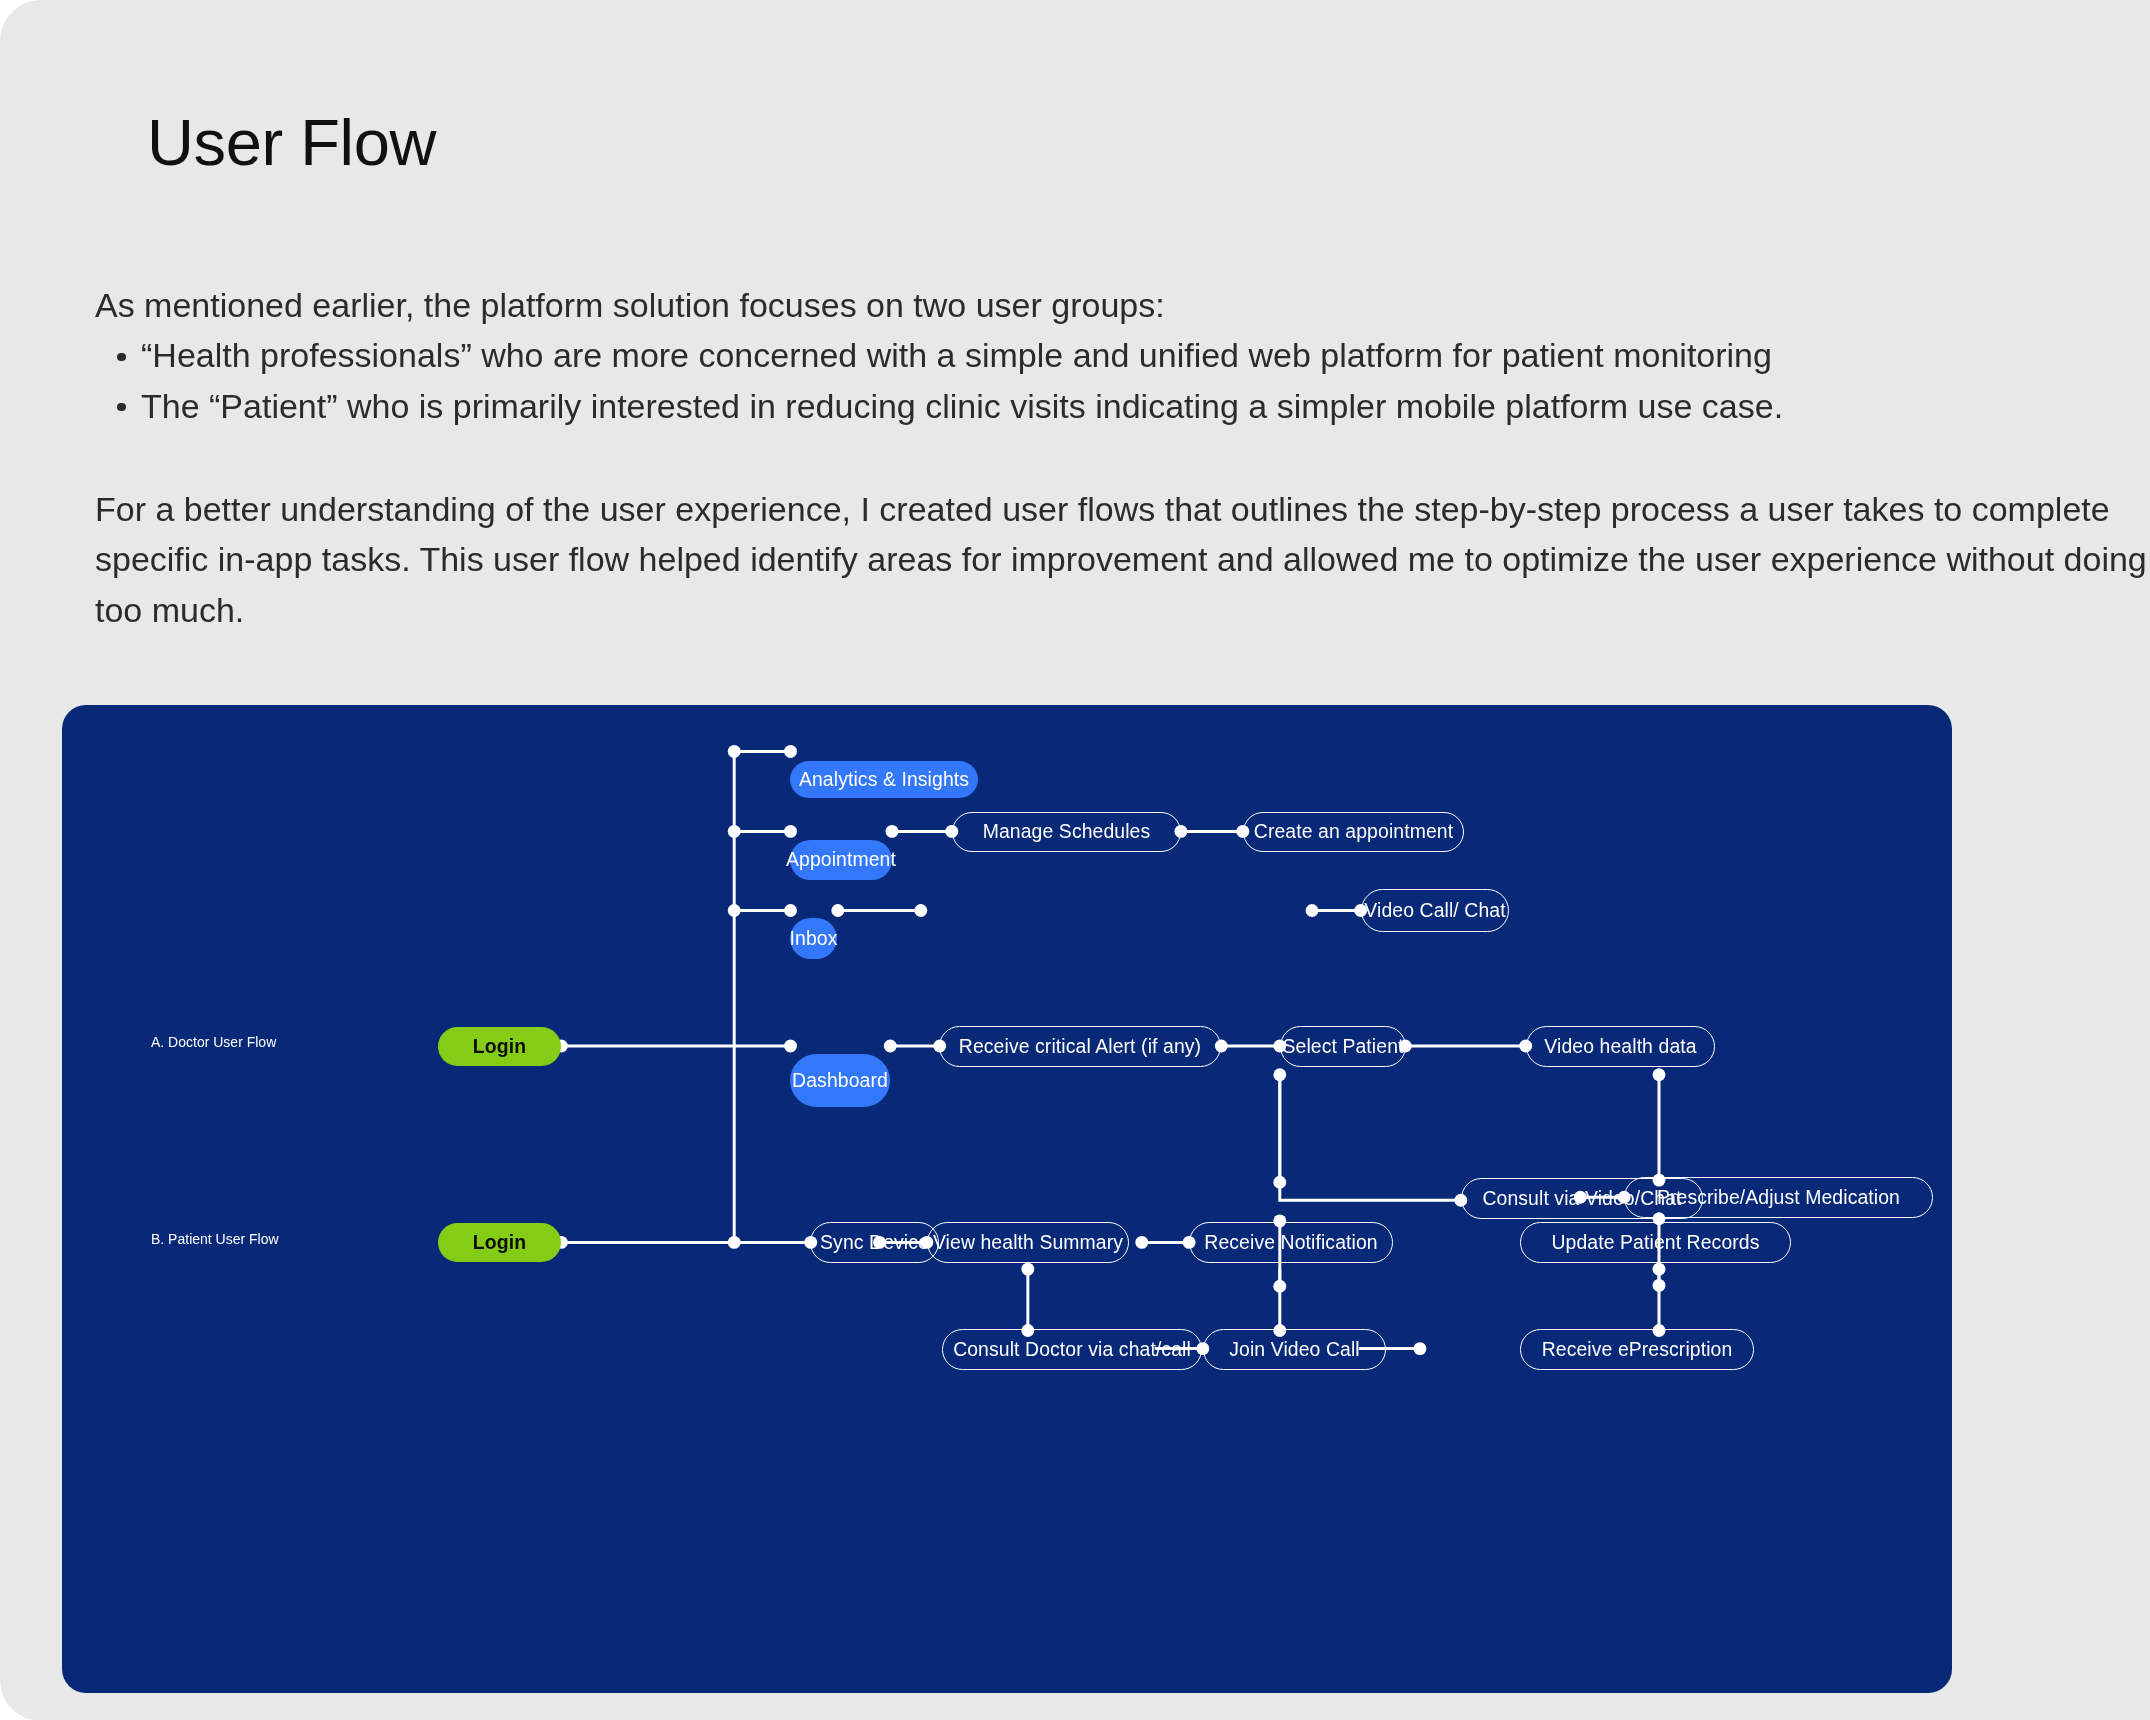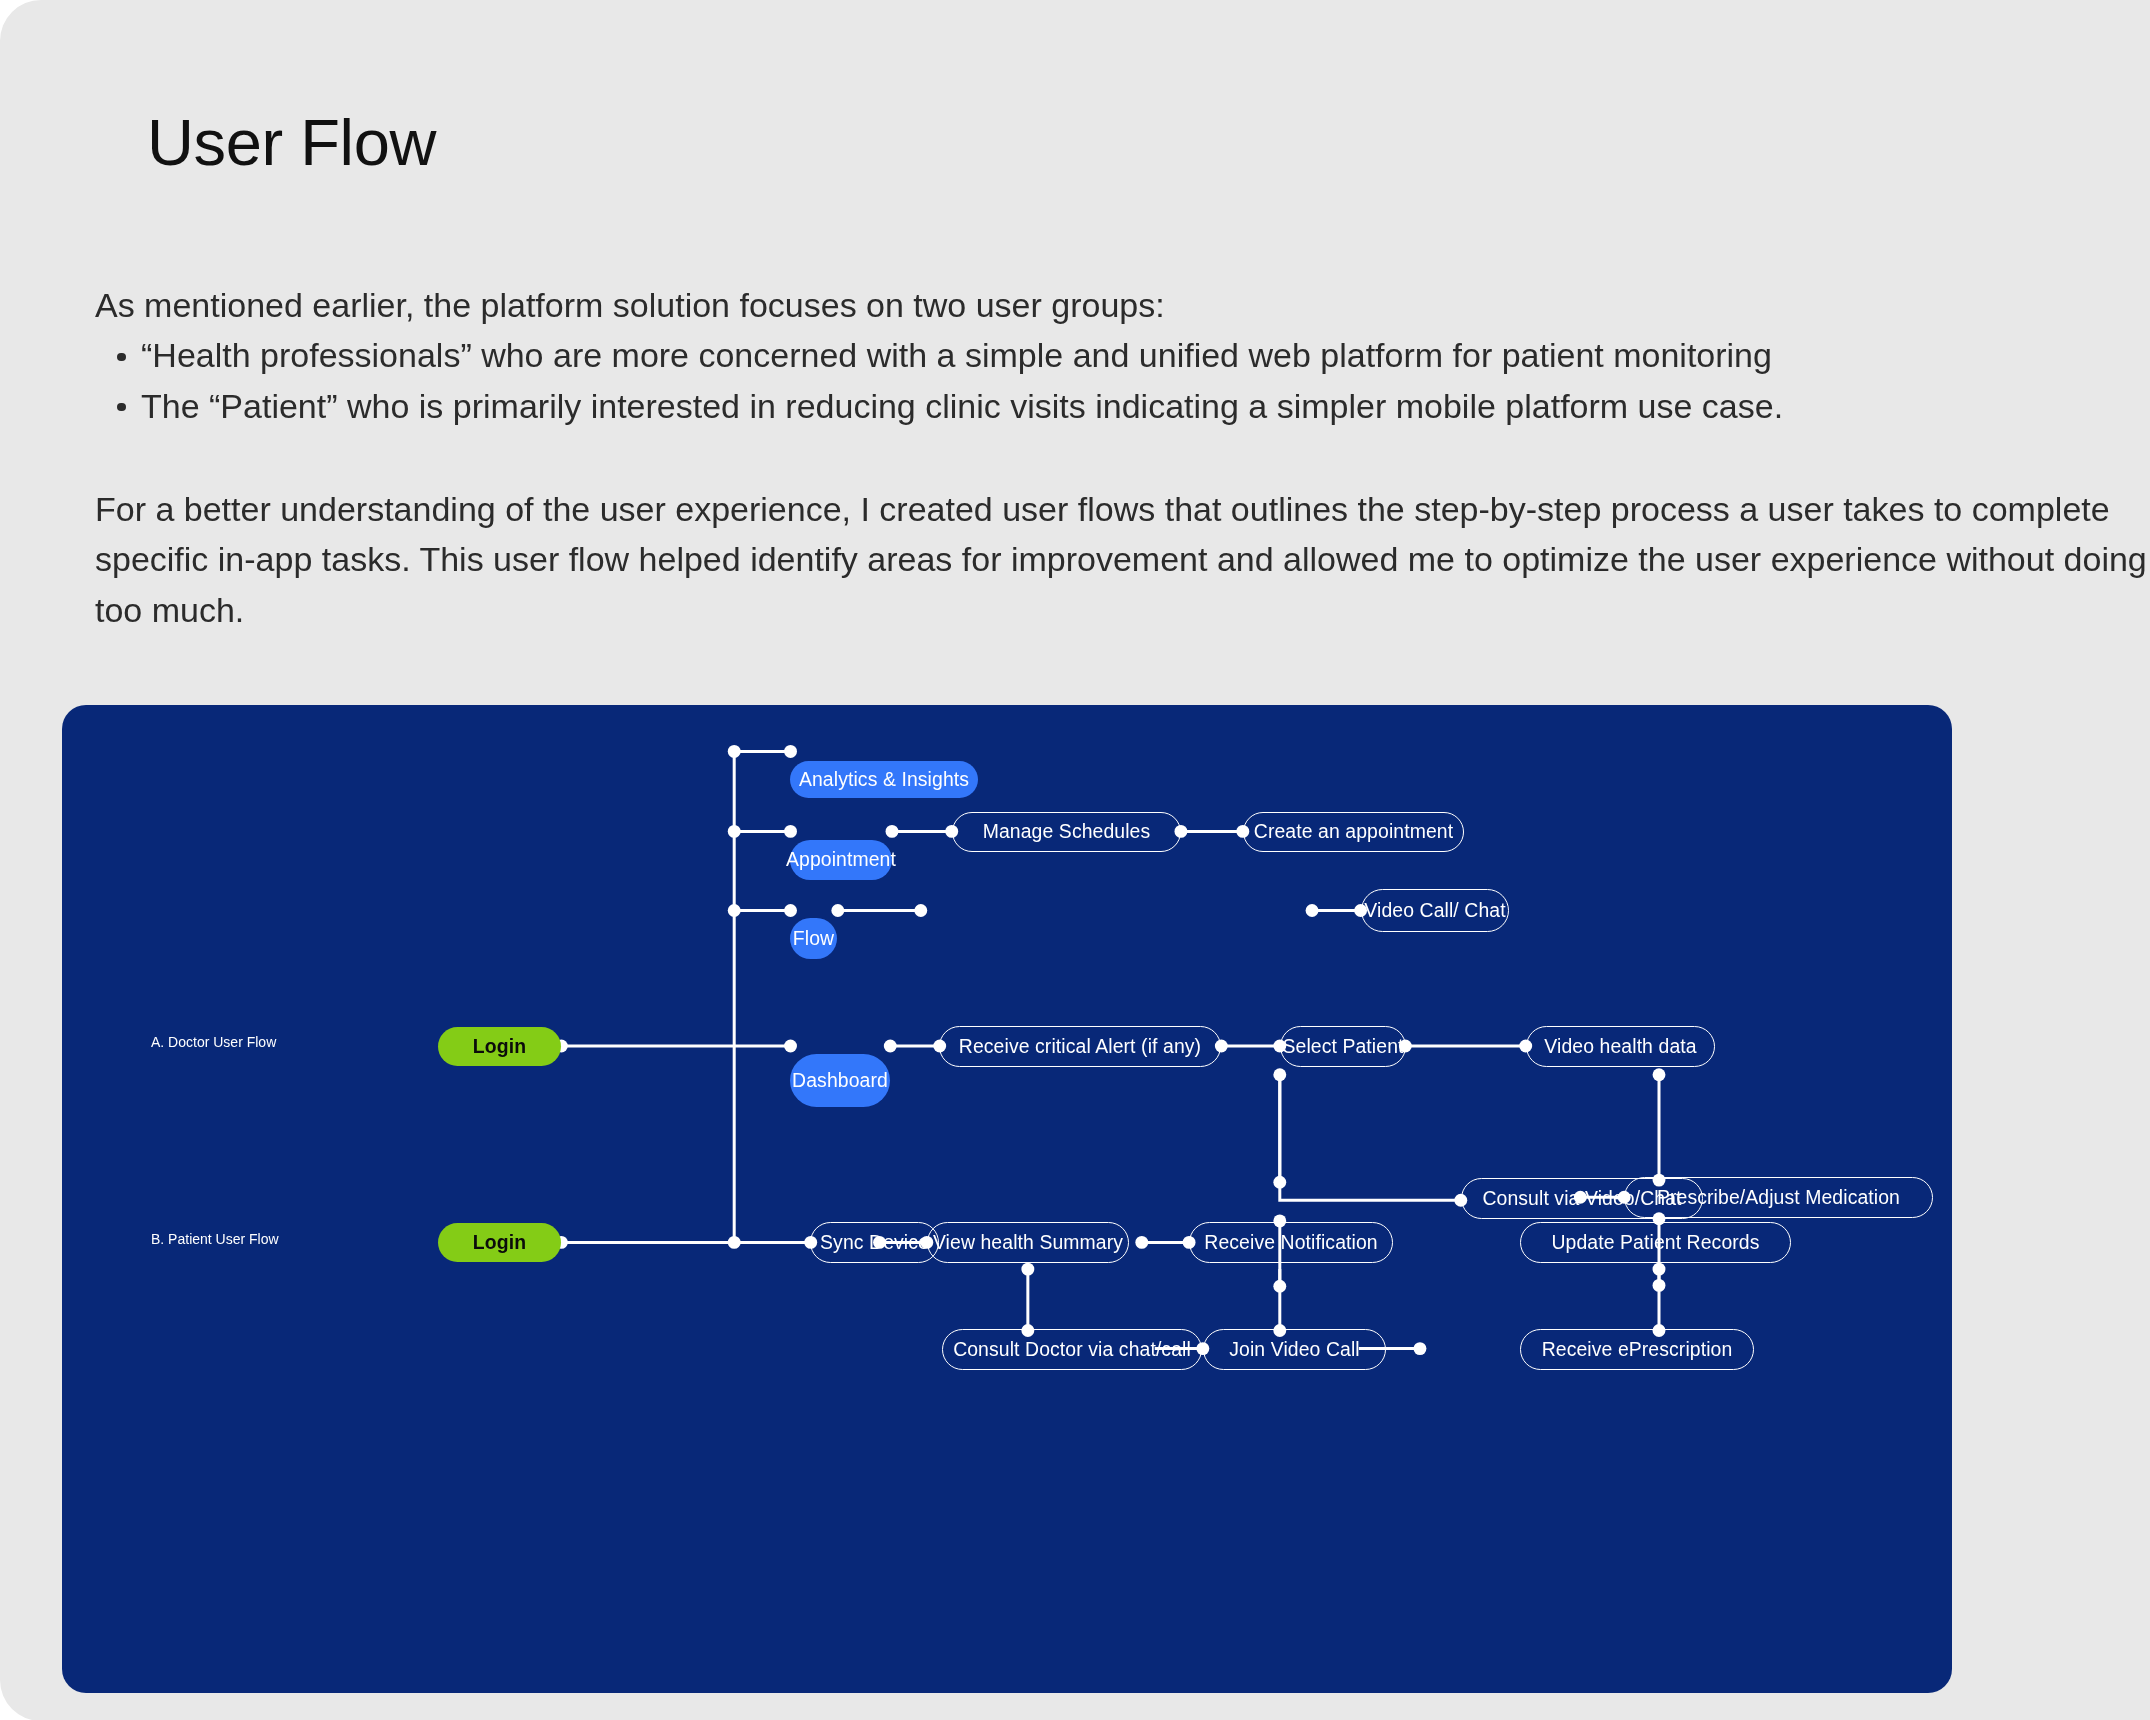--- a/index.html
+++ b/index.html
@@ -247,21 +247,21 @@
 
         <div class="flow-label" style="left:89px; top:329px;">A. Doctor User Flow</div>
         <div class="flow-label" style="left:89px; top:526px;">B. Patient User Flow</div>
 
         <div class="node solid" style="left:728px; top:28px; width:188px; height:37px;">Analytics &amp; Insights</div>
 
         <div class="node solid" style="left:728px; top:107px; width:102px; height:40px;">Appointment</div>
         <div class="node outline" style="left:890px; top:107px; width:229px; height:40px;">Manage Schedules</div>
         <div class="node outline" style="left:1181px; top:107px; width:221px; height:40px;">Create an appointment</div>
 
-        <div class="node solid" style="left:728px; top:185px; width:47px; height:41px;">Flow</div>
+        <div class="node solid" style="left:728px; top:185px; width:47px; height:41px;">Inbox</div>
         <div class="node outline" style="left:1299px; top:184px; width:148px; height:43px;text-align:center;">Video Call/ Chat</div>
 
         <div class="node light" style="left:376px; top:322px; width:123px; height:39px;">Login</div>
         <div class="node solid" style="left:728px; top:321px; width:100px; height:53px;">Dashboard</div>
         <div class="node outline" style="left:877px; top:321px; width:282px; height:41px;">Receive critical Alert (if any)</div>
         <div class="node outline" style="left:1218px; top:321px; width:126px; height:41px;">Select Patient</div>
         <div class="node outline" style="left:1464px; top:321px; width:189px; height:41px;">Video health data</div>
 
         <div class="node outline" style="left:1399px; top:473px; width:242px; height:41px;">Consult via Video/Chat</div>
         <div class="node outline" style="left:1562px; top:472px; width:309px; height:41px;">Prescribe/Adjust Medication</div>

